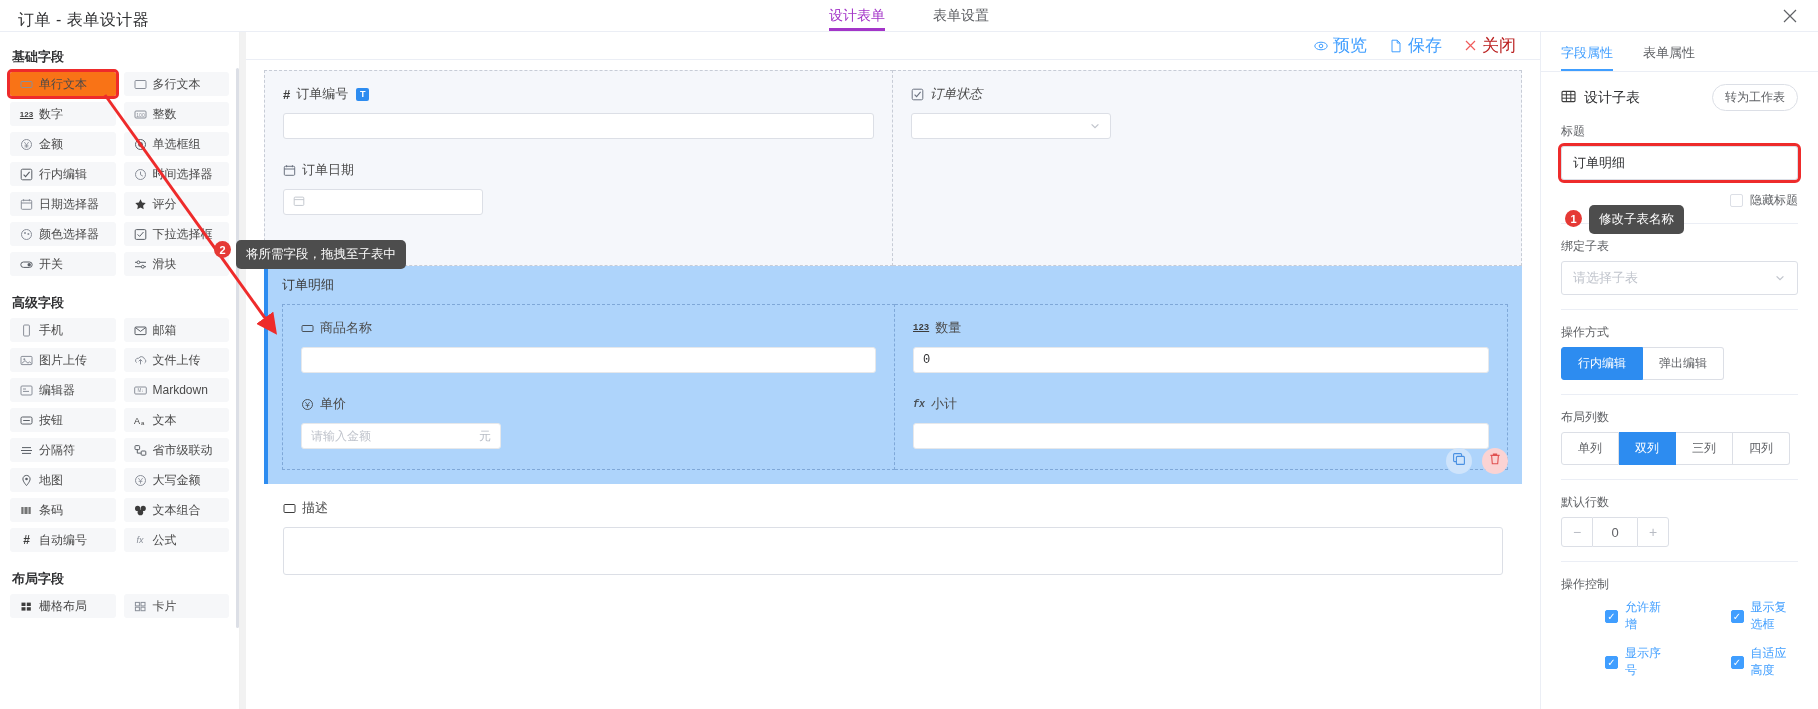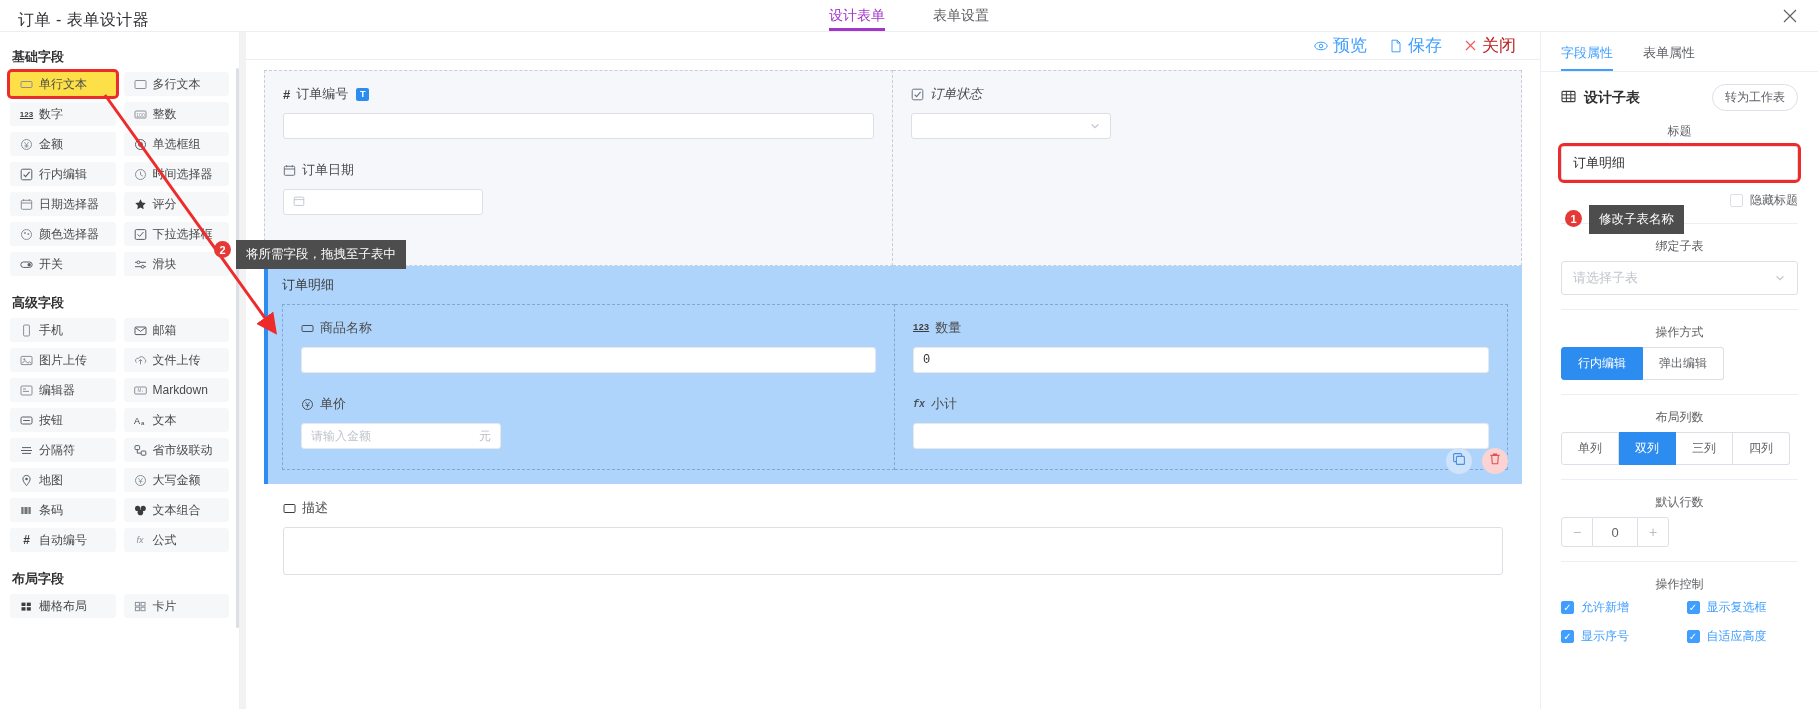--- a/index.html
+++ b/index.html
@@ -59,21 +59,21 @@
     display:flex; align-items:center; gap:6px; padding-left:10px;
     font-size: 12px; color:#4a4a4a; cursor:grab; user-select:none;
     position:relative;
   }
   .pal-item .pic {
     width:13px; height:13px; flex:0 0 13px;
     display:inline-flex; align-items:center; justify-content:center;
     color:#8a8f99; font-size:10px;
   }
   .pal-item.selected {
-    outline: 3px solid #ee2b2b; outline-offset:0px; background:#fde047; border-radius:2px;
+    outline: 3px solid #ee2b2b; outline-offset:0px; background:#f97316; border-radius:2px;
   }
   .palette-scrollbar {
     position:absolute; right:0px; top:36px; width:3px; height:560px; background:#dcdfe6; border-radius:2px;
   }
 
   
   .canvas-wrap {
     flex:1; min-width:0; background:#fff; display:flex; flex-direction:column;
     border-left: 6px solid #f2f2f2; position:relative;
   }
@@ -157,33 +157,33 @@
   .rightpanel {
     width: 278px; flex:0 0 278px; background:#fff;
     border-left:1px solid #ebeef5; display:flex; flex-direction:column;
     overflow:hidden; position:relative;
   }
   .rp-tabs { display:flex; gap: 30px; padding: 12px 20px 0 20px; border-bottom:1px solid #ebeef5; }
   .rp-tab { font-size:13px; color:#606266; padding-bottom:7px; border-bottom:2px solid transparent; cursor:pointer; }
   .rp-tab.active { color:#409eff; border-bottom-color:#409eff; }
   .rp-body { padding: 12px 20px 0 20px; position:relative; }
   .rp-head { display:flex; align-items:center; justify-content:space-between; margin-bottom:12px; }
-  .rp-head-left { display:flex; align-items:center; gap:8px; font-size:14px; font-weight:bold; color:#303133; }
+  .rp-head-left { display:flex; align-items:center; gap:8px; font-size:14px; font-weight:normal; color:#303133; }
   .pill-btn {
     border:1px solid #dcdfe6; border-radius:14px; font-size:12px; color:#606266;
     padding: 4px 12px; background:#fff; cursor:pointer;
   }
-  .rp-label { font-size:12px; color:#606266; margin: 6px 0 6px; text-align: center; }
+  .rp-label { font-size:12px; color:#606266; margin: 6px 0 6px; }
   .rp-input {
     height: 34px; border:1px solid #dcdfe6; border-radius:3px; background:#fff;
     display:flex; align-items:center; padding: 0 11px; font-size:13px; color:#303133;
   }
   .rp-input.ph { color:#c0c4cc; justify-content:space-between; }
   .rp-input.highlight { outline: 3px solid #ee2b2b; }
-  .cb-row { display:flex; align-items:center; gap:7px; font-size:12px; color:#606266; }
+  .cb-row { display:flex; align-items:center; gap:7px; font-size:12px; color:#606266;margin-left:44px; }
   .cbx { width:13px; height:13px; border:1px solid #dcdfe6; border-radius:2px; background:#fff; flex:0 0 13px; }
   .cbx.on { background:#409eff; border-color:#409eff; display:flex; align-items:center; justify-content:center; color:#fff; font-size:10px; }
   .hr { height:1px; background:#ebeef5; margin: 14px 0; }
   .seg { display:flex; }
   .seg-item {
     border:1px solid #dcdfe6; font-size:12px; color:#606266; background:#fff;
     padding: 7px 16px; cursor:pointer;
   }
   .seg-item + .seg-item { border-left:0; }
   .seg-item:first-child { border-radius:3px 0 0 3px; }
@@ -197,21 +197,21 @@
   .st-val { flex:1; height:30px; border-top:1px solid #dcdfe6; border-bottom:1px solid #dcdfe6;
     display:flex; align-items:center; justify-content:center; font-size:13px; color:#606266; }
   .st-btn:first-child { border-radius:3px 0 0 3px; }
   .st-btn:last-child { border-radius:0 3px 3px 0; }
   .ctrl-grid { display:grid; grid-template-columns: 1fr 1fr; gap: 12px 14px; }
   .ctrl-grid .cb-row { color:#409eff; }
 
   
   .tooltip {
     position:absolute; background:#4d4d4d; color:#fff; font-size:12.5px;
-    padding: 6px 10px; border-radius:0; white-space:nowrap; z-index: 40;
+    padding: 6px 10px; border-radius:5px; white-space:nowrap; z-index: 40;
   }
   .tt-badge {
     position:absolute; width:17px; height:17px; border-radius:50%;
     background:#e53935; color:#fff; font-size:11px; font-weight:bold;
     display:flex; align-items:center; justify-content:center; z-index:41;
   }
   .arrow-svg { position:absolute; left:0; top:0; pointer-events:none; z-index:30; }
 </style>
 </head>
 <body>

